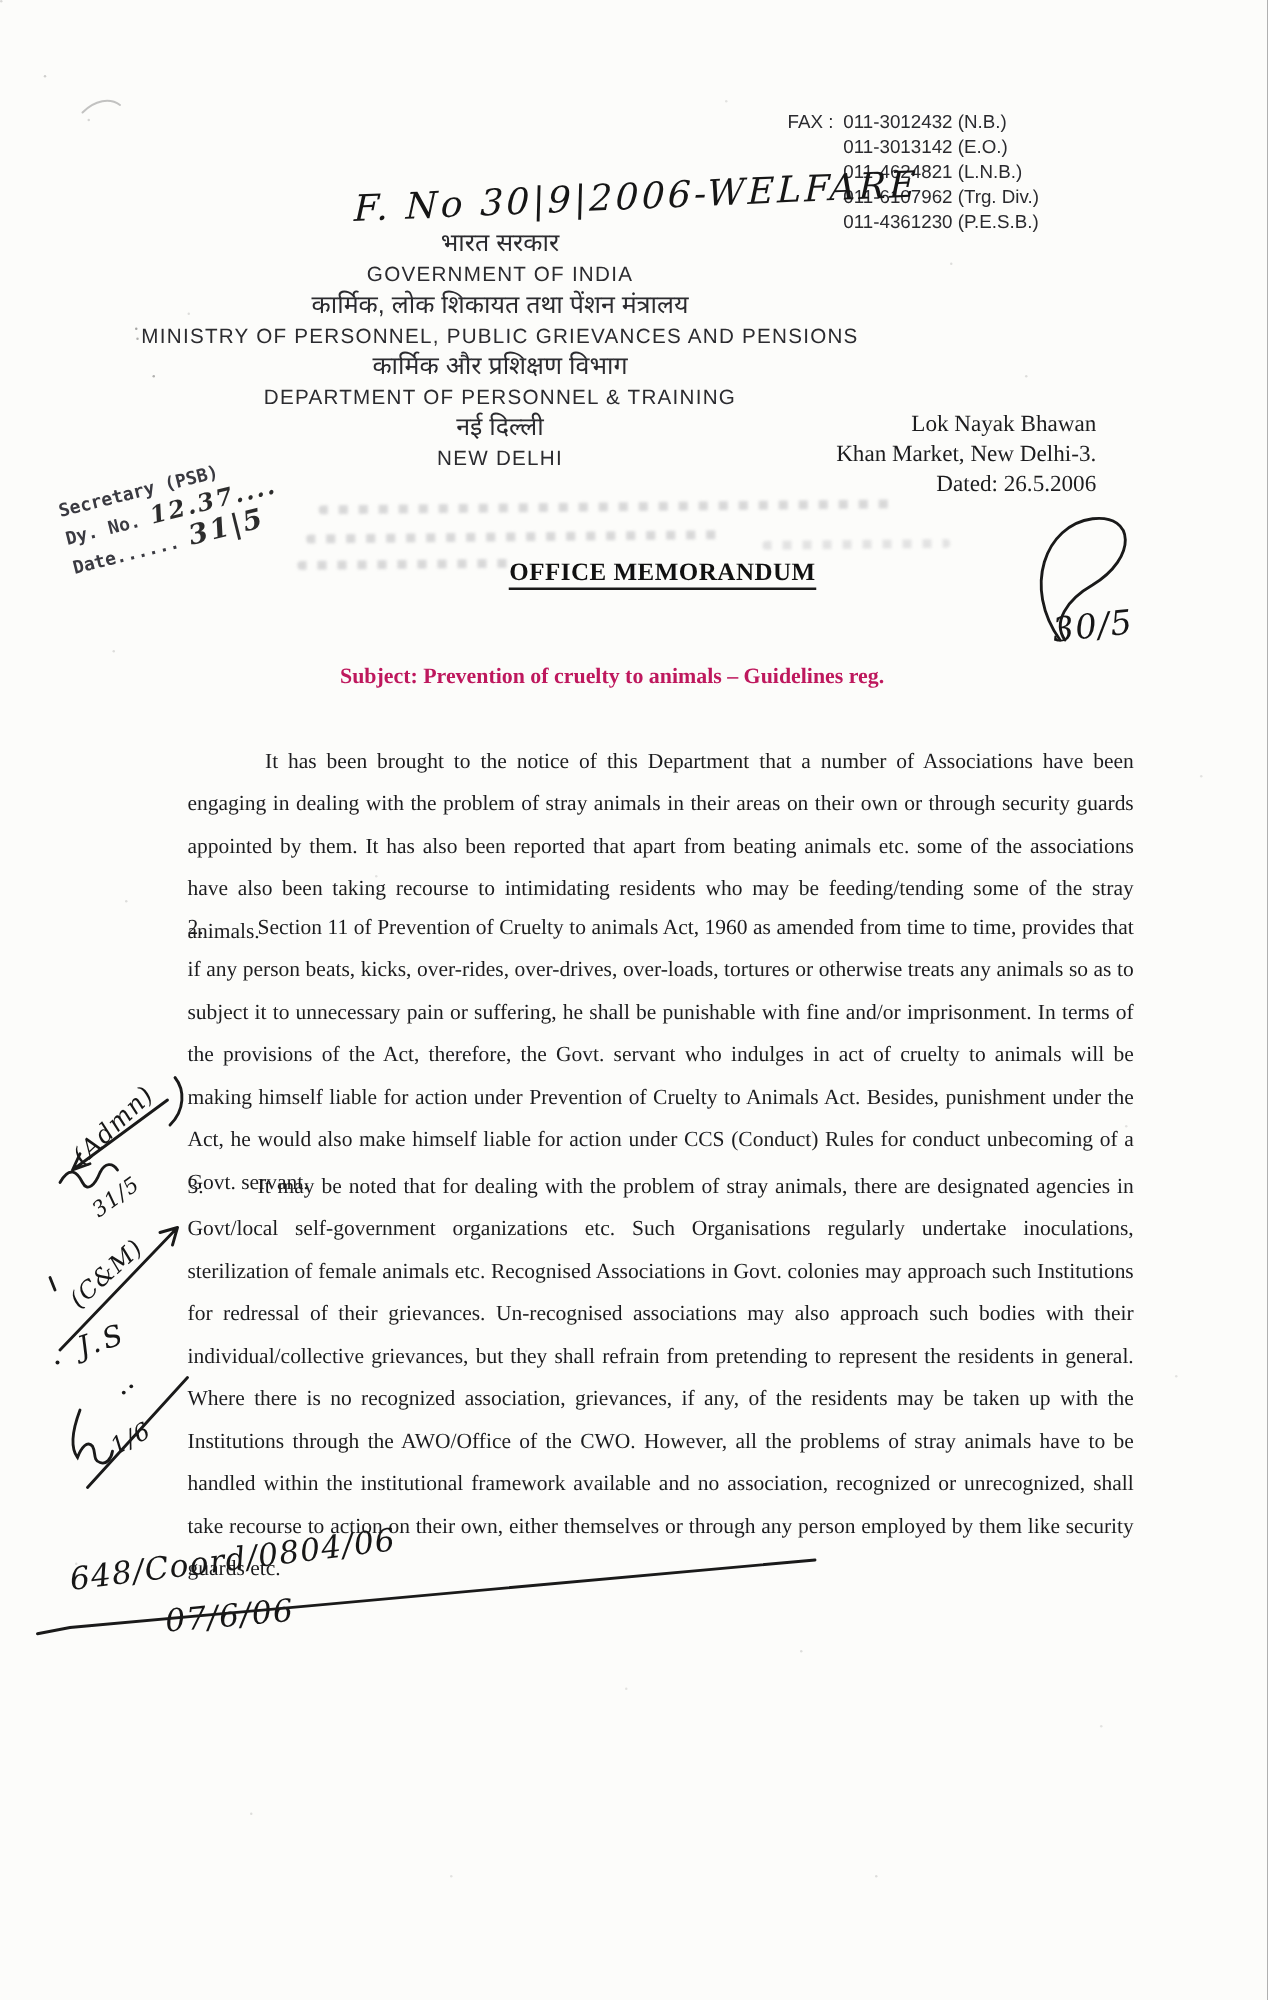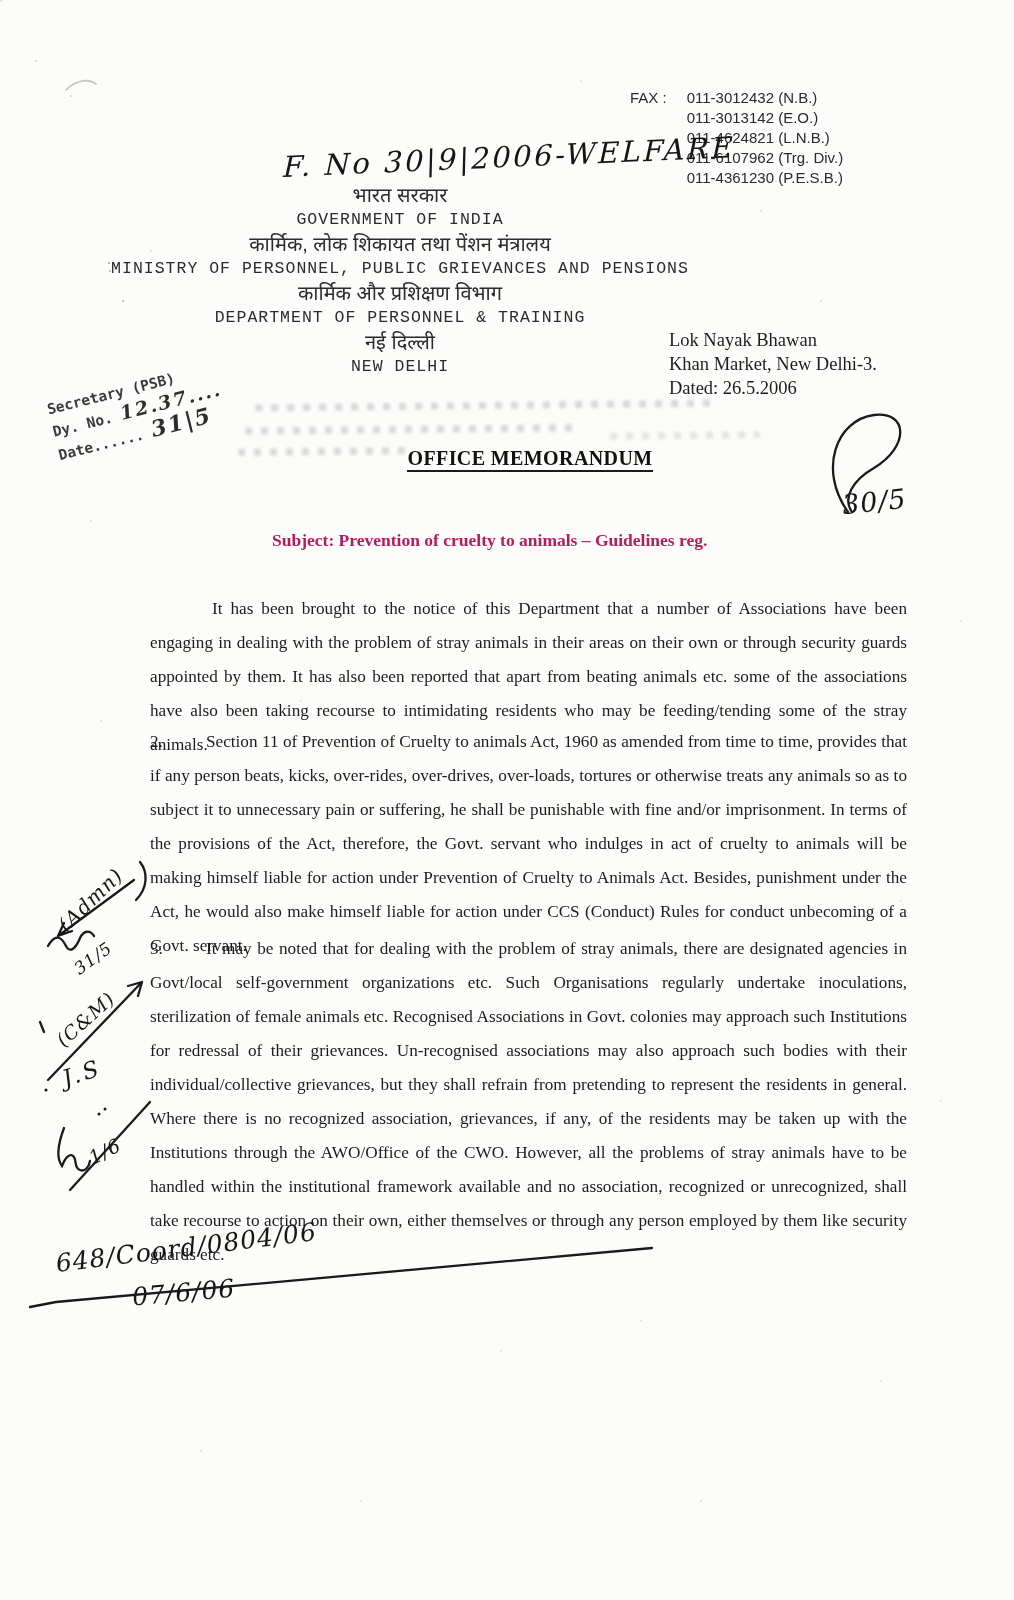--- a/index.html
+++ b/index.html
@@ -21,39 +21,39 @@
       500px 1350px rgba(0,0,0,.10), 200px 1450px rgba(0,0,0,.12), 900px 900px rgba(0,0,0,.10),
       700px 1500px rgba(0,0,0,.12), 150px 250px rgba(0,0,0,.12), 960px 620px rgba(0,0,0,.10),
       420px 1080px rgba(0,0,0,.10), 60px 1250px rgba(0,0,0,.12), 880px 1380px rgba(0,0,0,.10),
       330px 160px rgba(0,0,0,.12), 580px 80px rgba(0,0,0,.10), 760px 210px rgba(0,0,0,.12),
       240px 980px rgba(0,0,0,.10), 100px 720px rgba(0,0,0,.12), 940px 1100px rgba(0,0,0,.10),
       640px 1320px rgba(0,0,0,.12), 360px 1500px rgba(0,0,0,.10), 35px 60px rgba(0,0,0,.18),
       70px 95px rgba(0,0,0,.15), 108px 262px rgba(0,0,0,.35), 109px 270px rgba(0,0,0,.3),
       122px 300px rgba(0,0,0,.3);
   }
   
-  .fax{position:absolute;left:630px;top:88px;display:flex;gap:20px;
+  .fax{position:absolute;left:630px;top:88px;display:flex;gap:8px;
        font-family:"Liberation Sans", sans-serif;font-size:15px;line-height:20px;color:#2a2a2e;}
   .fax-lines div{white-space:nowrap;}
   
   .hw{
     font-family:"DejaVu Serif", serif;
     font-style:italic;
     color:#161616;
     letter-spacing:1px;
     white-space:nowrap;
   }
   .fileno{position:absolute;left:283px;top:140px;font-size:29px;letter-spacing:2.5px;
           transform:rotate(-2.5deg) skewX(-4deg);}
   
   .header{position:absolute;left:100px;top:183px;width:600px;text-align:center;color:#2b2b2f;}
   .header .hin{font-family:"Liberation Sans", sans-serif;font-size:20px;line-height:24.5px;}
-  .header .eng{font-family:Liberation Mono, monospace;font-size:16.5px;line-height:24.5px;letter-spacing:1px;}
+  .header .eng{font-family:Liberation Sans, sans-serif;font-size:16.5px;line-height:24.5px;letter-spacing:1px;}
   
-  .address{position:absolute;right:137px;top:328px;
+  .address{position:absolute;right:137px;top:328px;text-align:right;
            font-size:18.5px;line-height:24px;color:#1d1d1f;}
   
   .stamp{
     position:absolute;left:45px;top:400px;
     transform:rotate(-14deg);transform-origin:left top;
     font-family:"DejaVu Sans Mono", monospace;font-weight:bold;
     font-size:14.5px;line-height:21px;color:#26262e;opacity:.9;
   }
   .stamp .hw{font-size:19px;letter-spacing:2px;}
   .stamp .big{font-size:22px;}

